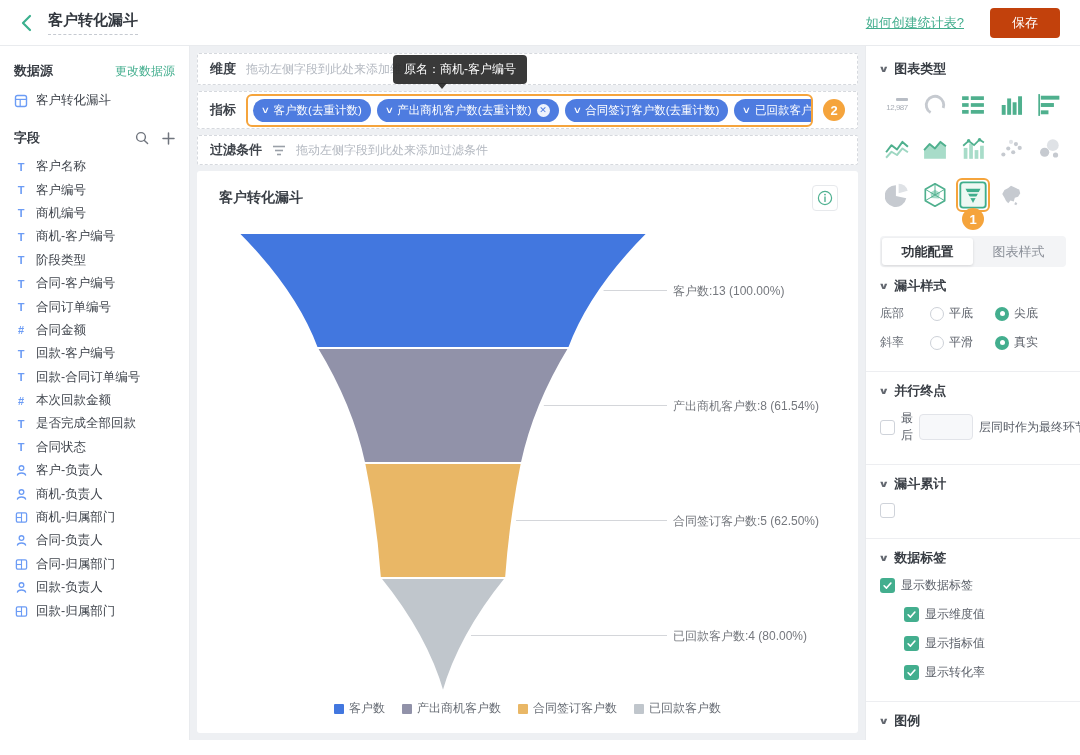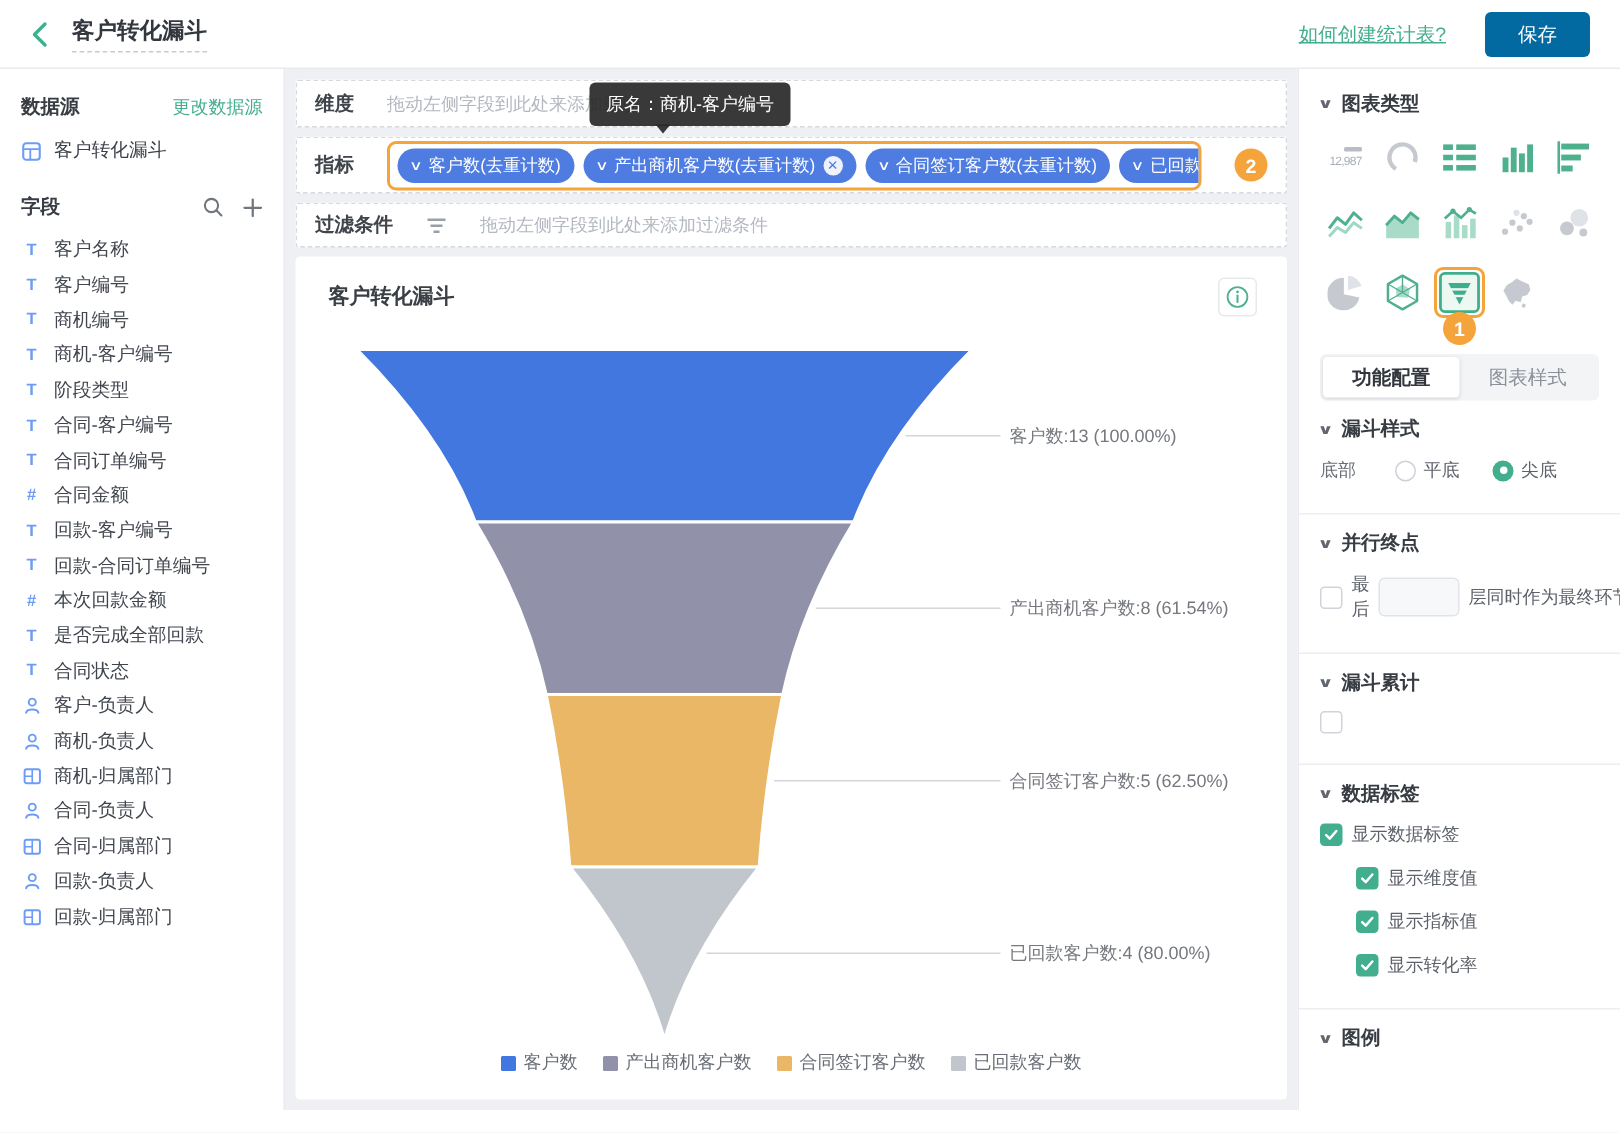--- a/index.html
+++ b/index.html
@@ -5,41 +5,41 @@
   * { box-sizing: border-box; margin: 0; padding: 0; }
   html,body { width:1080px; height:755px; overflow:hidden; }
   body { font-family:"Liberation Sans","DejaVu Sans",sans-serif; background:#fff; color:#333; font-size:13px; }
 
   
   .topbar { height:46px; display:flex; align-items:center; padding:0 20px; background:#fff; border-bottom:1px solid #e9ebee; }
   .back-btn { display:flex; align-items:center; cursor:pointer; }
   .tb-title { margin-left:14px; font-size:15px; font-weight:700; color:#33383f; border-bottom:1px dashed #c6cad1; padding-bottom:4px; }
   .tb-spacer { flex:1; }
   .help-link { color:#43AE8E; font-size:13px; text-decoration:underline; margin-right:26px; cursor:pointer; }
-  .save-btn { background:#0369a1; color:#fff; border:none; border-radius:4px; height:30px; padding:0 22px; font-size:13px; cursor:pointer; }
+  .save-btn { background:#c2410c; color:#fff; border:none; border-radius:4px; height:30px; padding:0 22px; font-size:13px; cursor:pointer; }
 
   
   .app { display:grid; grid-template-columns:190px 1fr 215px; height:694px; }
 
   
   .sidebar { border-right:1px solid #e9ebee; padding:12px 14px 0; overflow:hidden; background:#fff; }
   .sb-row { display:flex; align-items:center; justify-content:space-between; padding:4px 0 10px; }
   .sb-h { font-size:13px; font-weight:700; color:#383d44; }
   .link-green { color:#43AE8E; font-size:12px; cursor:pointer; }
   .ds-item { display:flex; align-items:center; gap:8px; font-size:12.5px; color:#3c4149; padding:2px 0 8px; cursor:pointer; }
   .fields-head { display:flex; align-items:center; padding:12px 0 8px;justify-content:flex-end; }
   .fields-icons { margin-left:auto; display:flex; align-items:center; gap:13px; color:#757b85; }
   .fields-icons svg { cursor:pointer; display:block; }
   .field-item { display:flex; align-items:center; gap:8px; height:23.4px; font-size:12.5px; color:#41464e; cursor:grab; white-space:nowrap; }
   .fi { width:14px; flex:none; text-align:center; color:#6C9CF5; font-weight:700; font-size:11px; line-height:14px; }
   .fi svg { display:block; margin:0 auto; }
 
   
   .mid { background:#eef0f3; padding:7px; display:flex; flex-direction:column; gap:6px; position:relative; overflow:hidden; }
-  .drow { background:#fff; border:1px dashed #d6d9de; border-radius:2px; display:flex; align-items:center; padding:0 12px; gap:22px; flex:none; }
+  .drow { background:#fff; border:1px dashed #d6d9de; border-radius:2px; display:flex; align-items:center; padding:0 12px; gap:10px; flex:none; }
   .row-dim { height:32px; } .row-metric { height:38px; } .row-filter { height:30px; }
   .drow-label { font-size:13px; font-weight:700; color:#40454c; flex:none; }
   .placeholder { font-size:12px; color:#b3b8c0; white-space:nowrap; }
   .hl-box { display:flex; align-items:center; gap:6px; border:2px solid #F5A43C; border-radius:6px; padding:3px 5px; max-width:585px; overflow:hidden; }
   .pill { display:inline-flex; align-items:center; gap:5px; background:#4E7CE0; color:#fff; font-size:11.5px; height:23px; padding:0 9px; border-radius:12px; white-space:nowrap; cursor:pointer; flex:none; }
   .pill .pv { font-size:9px; transform:scaleX(1.4); }
   .pill .px { width:13px; height:13px; border-radius:50%; background:rgba(255,255,255,.9); color:#4E7CE0; font-size:9px; font-weight:700; display:flex; align-items:center; justify-content:center; cursor:pointer; }
   .badge { width:22px; height:22px; border-radius:50%; background:#F5A43C; color:#fff; font-size:13px; font-weight:700; display:flex; align-items:center; justify-content:center; flex:none; }
   .tooltip { position:absolute; left:203px; top:9px; background:rgba(40,40,40,.92); color:#fff; font-size:12px; padding:6px 11px; border-radius:4px; z-index:9; white-space:nowrap; }
   .tooltip:after { content:""; position:absolute; left:44px; bottom:-5px; border:5px solid transparent; border-top:6px solid rgba(40,40,40,.92); border-bottom:none; }
@@ -469,20 +469,33 @@
             <span class="opt">
               <span class="radio"></span>
               <span>平底</span>
             </span>
             <span class="opt">
               <span class="radio on"></span>
               <span>尖底</span>
             </span>
           </span>
         </div>
+        <div class="opt-row">
+          <span class="opt-label">斜率</span>
+          <span class="opt-group">
+            <span class="opt">
+              <span class="radio"></span>
+              <span>平滑</span>
+            </span>
+            <span class="opt">
+              <span class="radio on"></span>
+              <span>真实</span>
+            </span>
+          </span>
+        </div>
       </div>
 
     <div class="divider"></div>
 
     <div class="sec-h">
       <span class="chev">∨</span>
       <span>并行终点</span>
     </div>
     <div class="chk-row">
       <span class="cb"></span>

